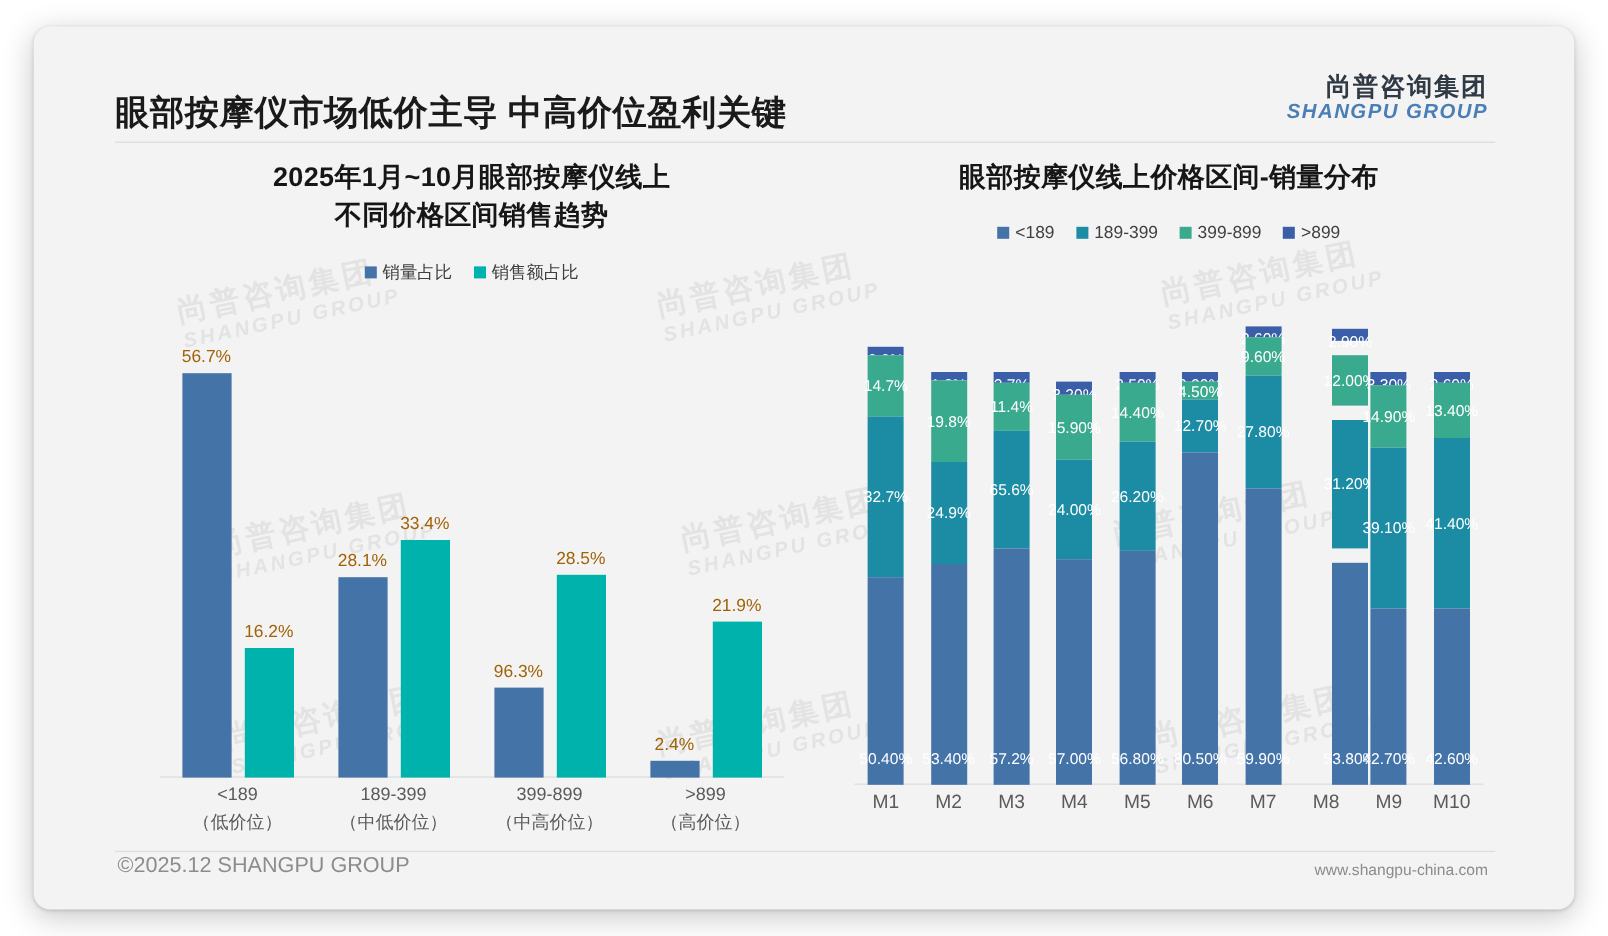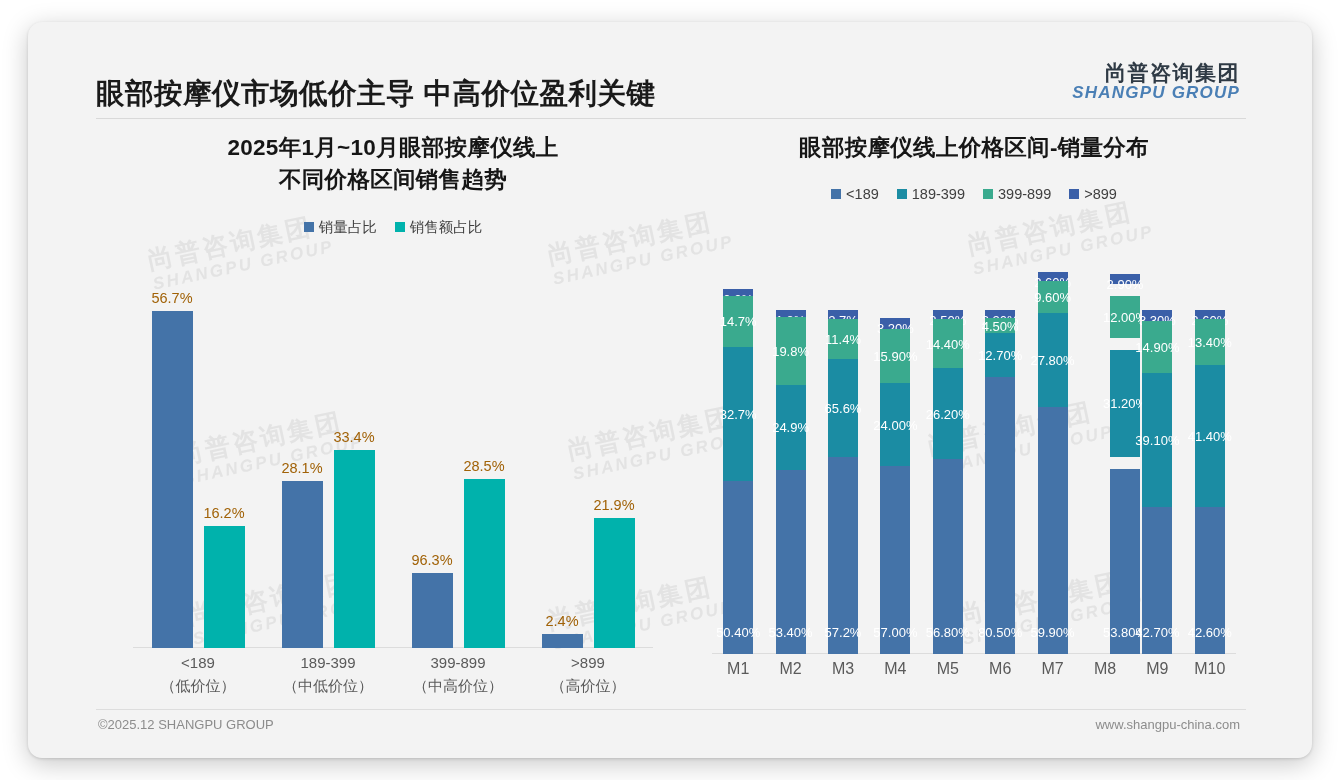--- a/index.html
+++ b/index.html
@@ -209,21 +209,21 @@
   
   #footer-rule {
     position: absolute;
     left: 68px; bottom: 48px;
     width: 1150px; height: 1px;
     background: #dddddd;
   }
   #footer-left {
     position: absolute;
     left: 70px; bottom: 26px;
-    font-size: 13px; color: #8c8c8c;
+    font-size: 18px; color: #8c8c8c;
   }
   #footer-right {
     position: absolute;
     right: 72px; bottom: 26px;
     font-size: 13px; color: #8c8c8c;
   }
 </style>
 </head>
 <body>
 
@@ -292,21 +292,21 @@
     </div>
 
     <div id="grouped-plot">
       <div id="grouped-axis"></div>
 
     <div class="group" style="left: 0px;">
           <div class="bar-wrap" style="height: 336.542px;">
             <div class="bar" style="background: rgb(68, 115, 168); height: 100%;"></div>
             <div class="bar-label">56.7%</div>
           </div>
-          <div class="bar-wrap" style="height: 122px;">
+          <div class="bar-wrap" style="height: 108px;">
             <div class="bar" style="background: rgb(0, 178, 172); height: 100%;"></div>
             <div class="bar-label">16.2%</div>
           </div>
         </div>
         <div class="group" style="left: 130px;">
           <div class="bar-wrap" style="height: 166.787px;">
             <div class="bar" style="background: rgb(68, 115, 168); height: 100%;"></div>
             <div class="bar-label">28.1%</div>
           </div>
           <div class="bar-wrap" style="height: 198.245px;">

